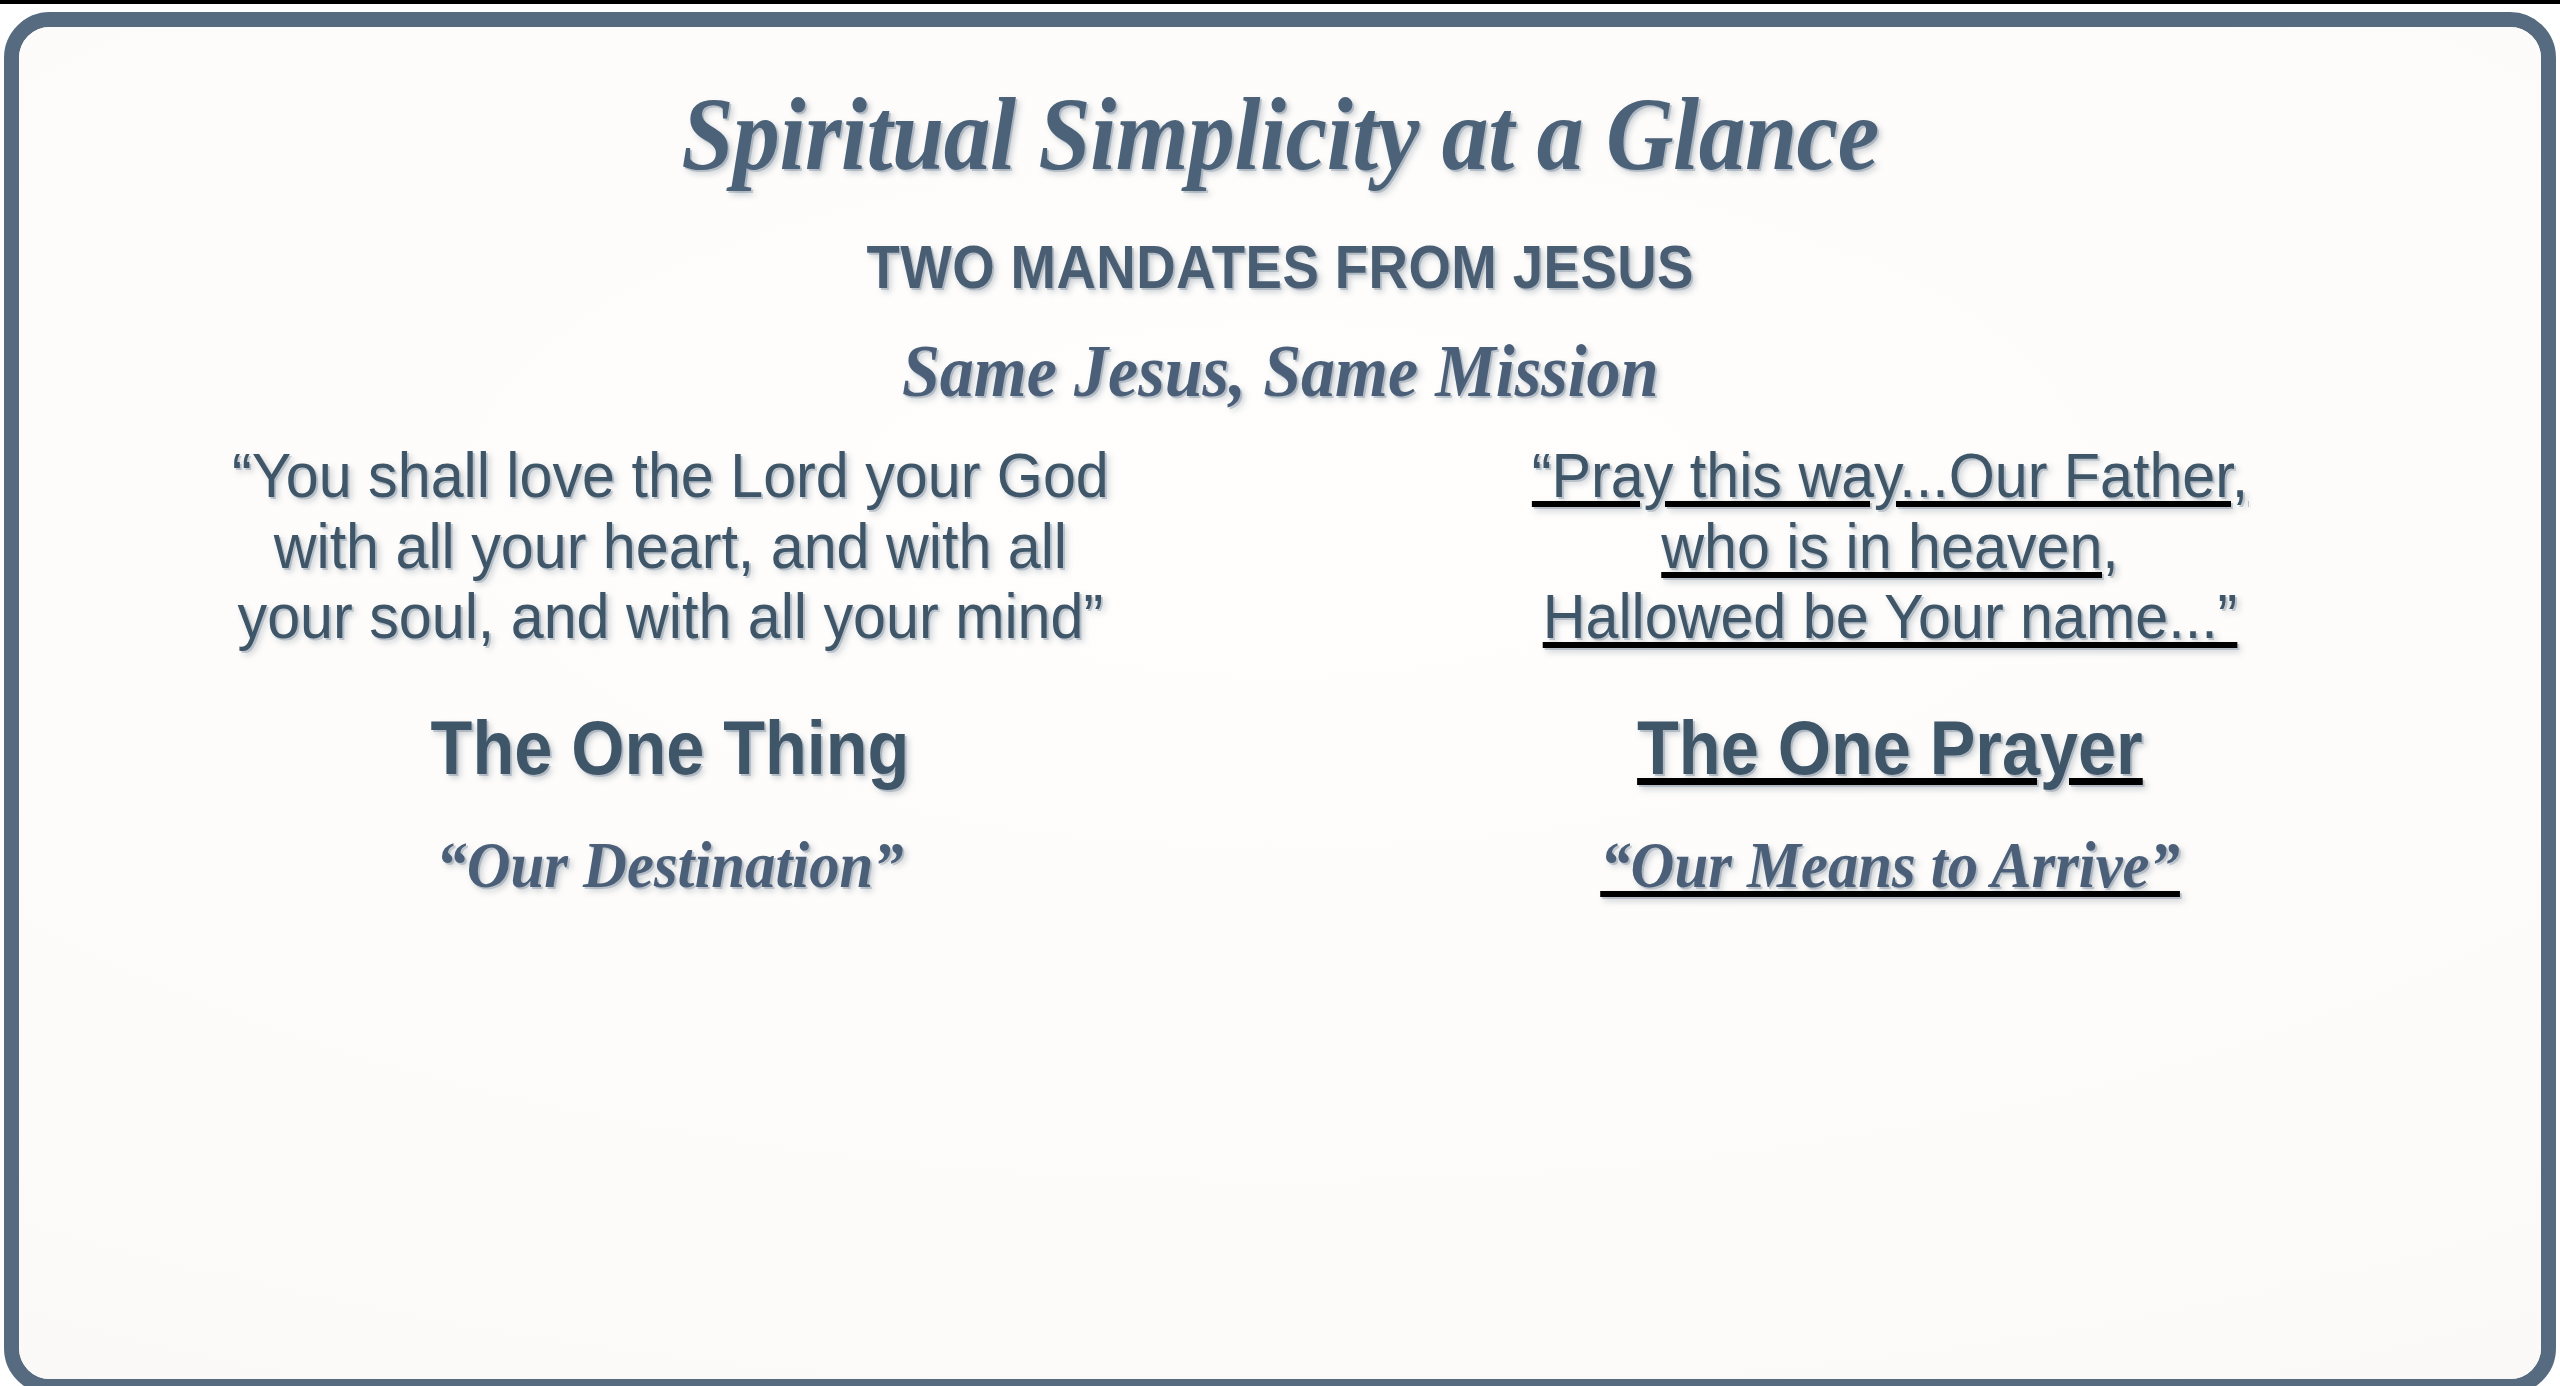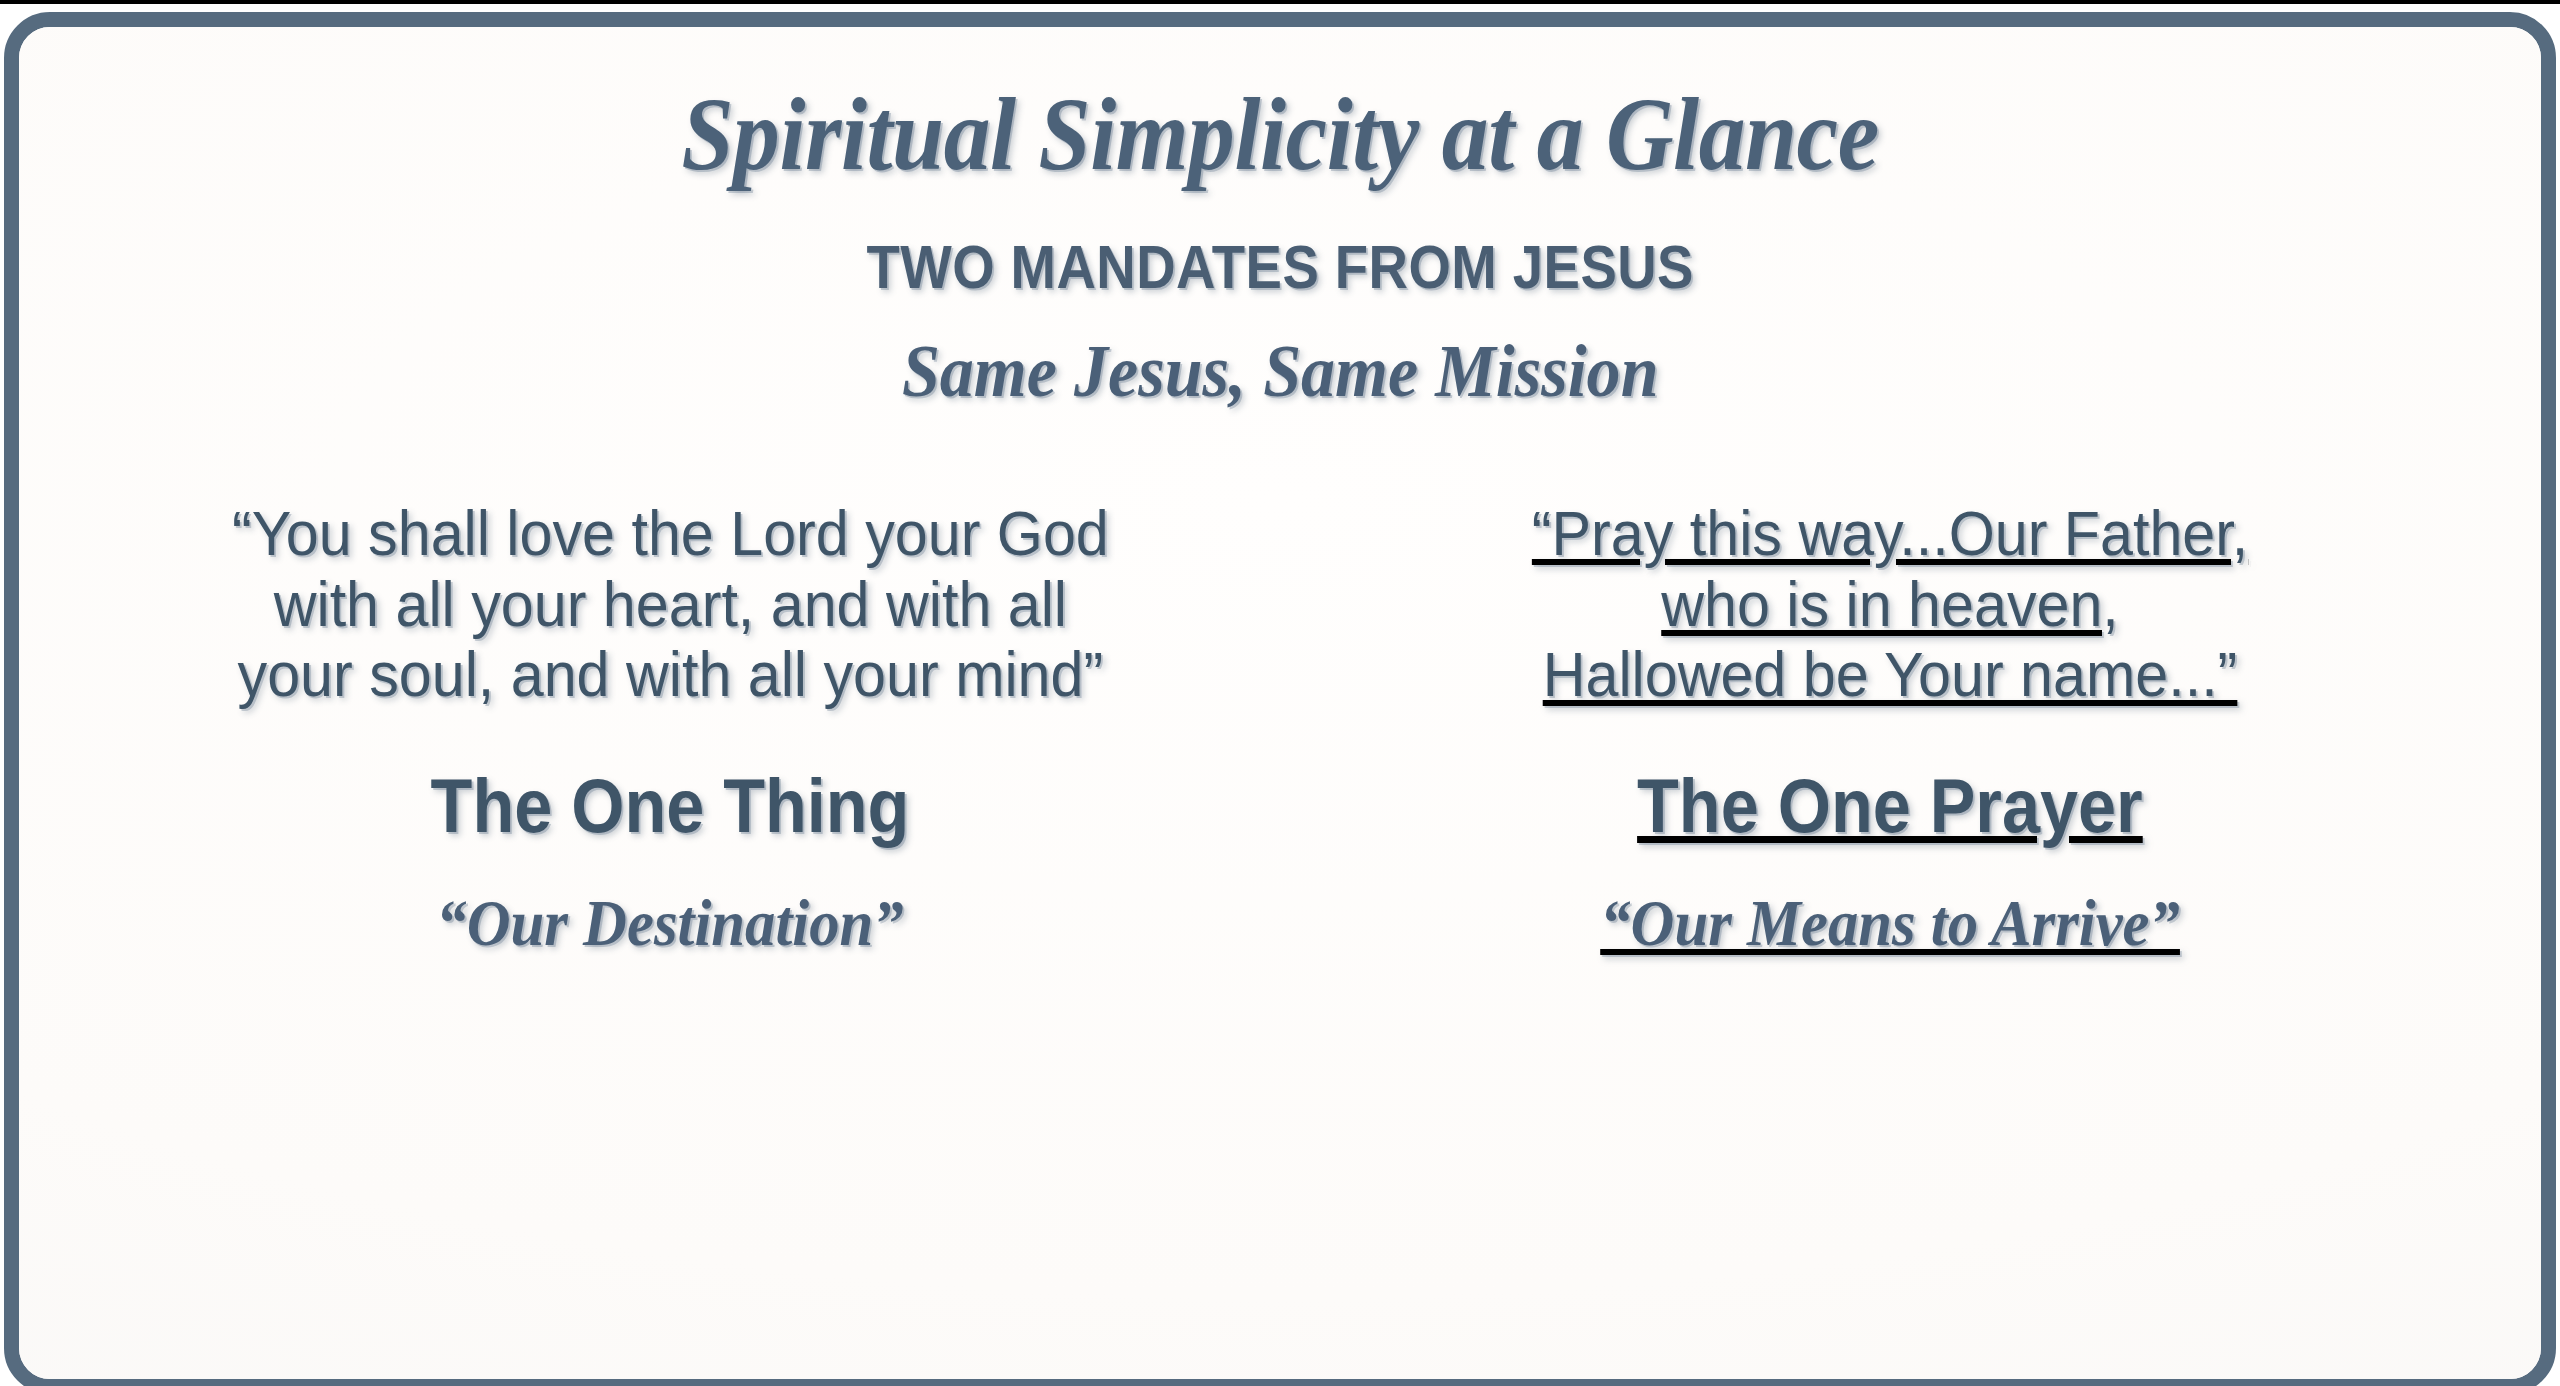--- a/index.html
+++ b/index.html
@@ -104,21 +104,21 @@
     line-height: 1;
     color: #4b6078;
     transform: scaleX(0.92);
     transform-origin: center;
     white-space: nowrap;
     margin-top: 36px;
   }
 
   
   .columns {
-    margin-top: 90px;
+    margin-top: 32px;
     width: 100%;
     display: flex;
     flex-direction: row;
     justify-content: center;
     align-items: flex-start;
   }
   .col {
     width: 1230px;
     display: flex;
     flex-direction: column;

